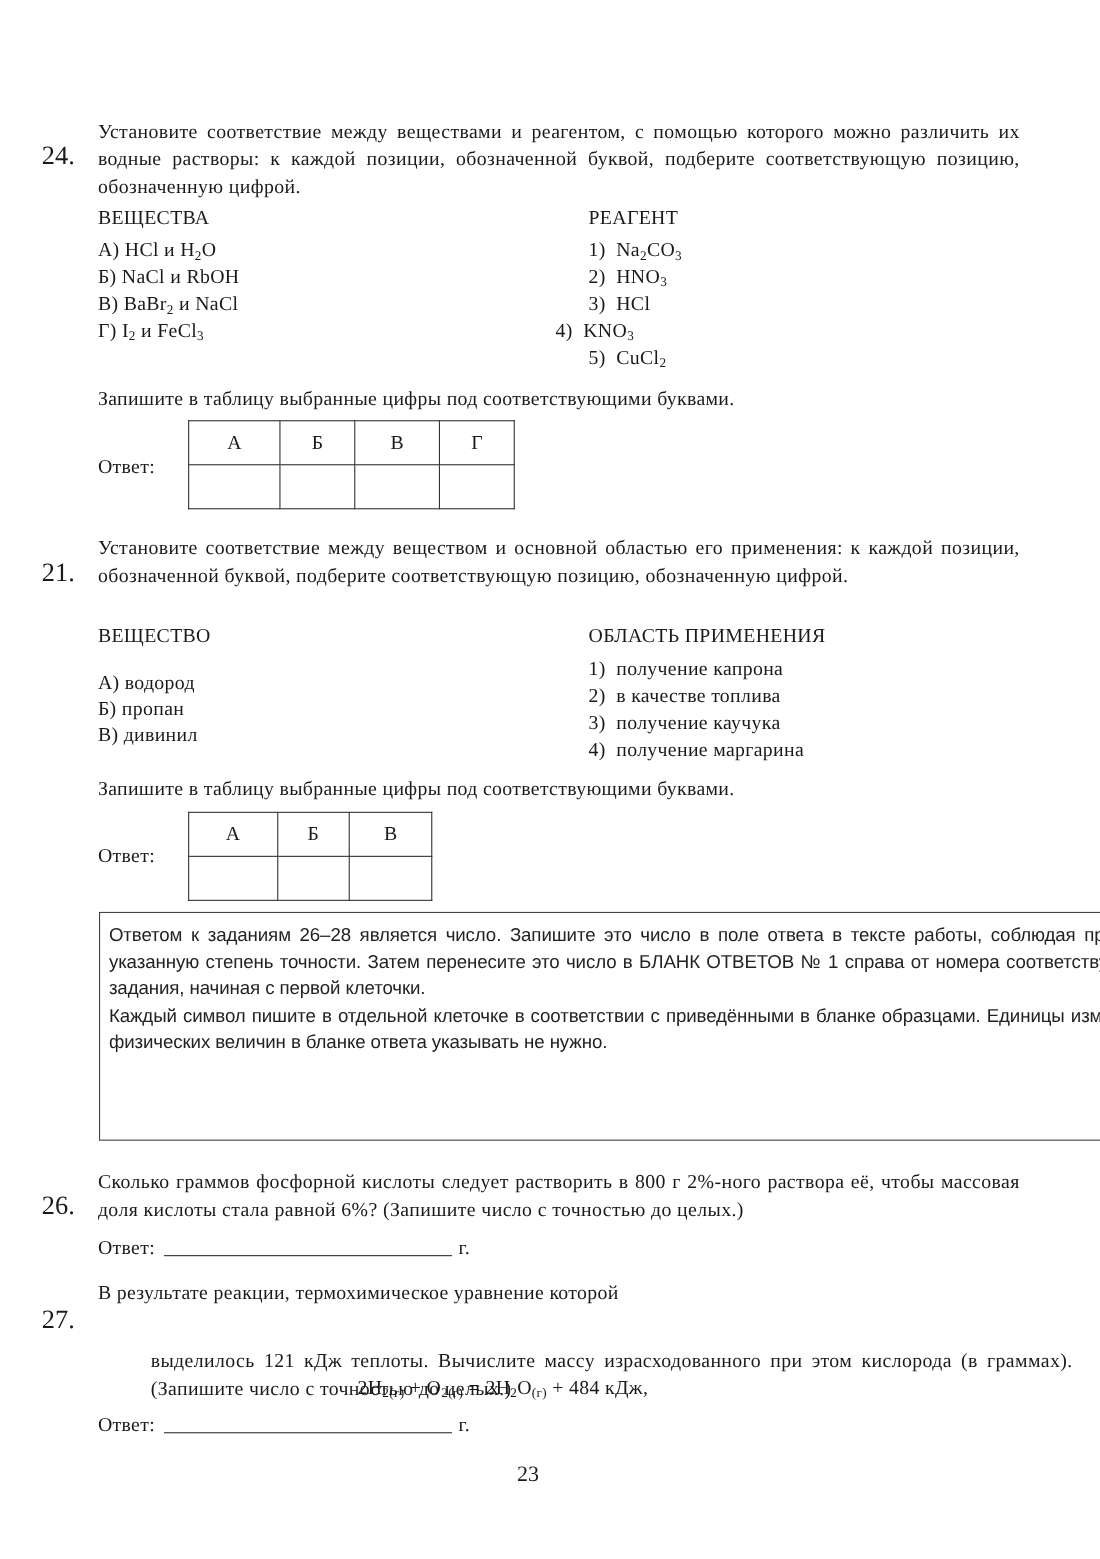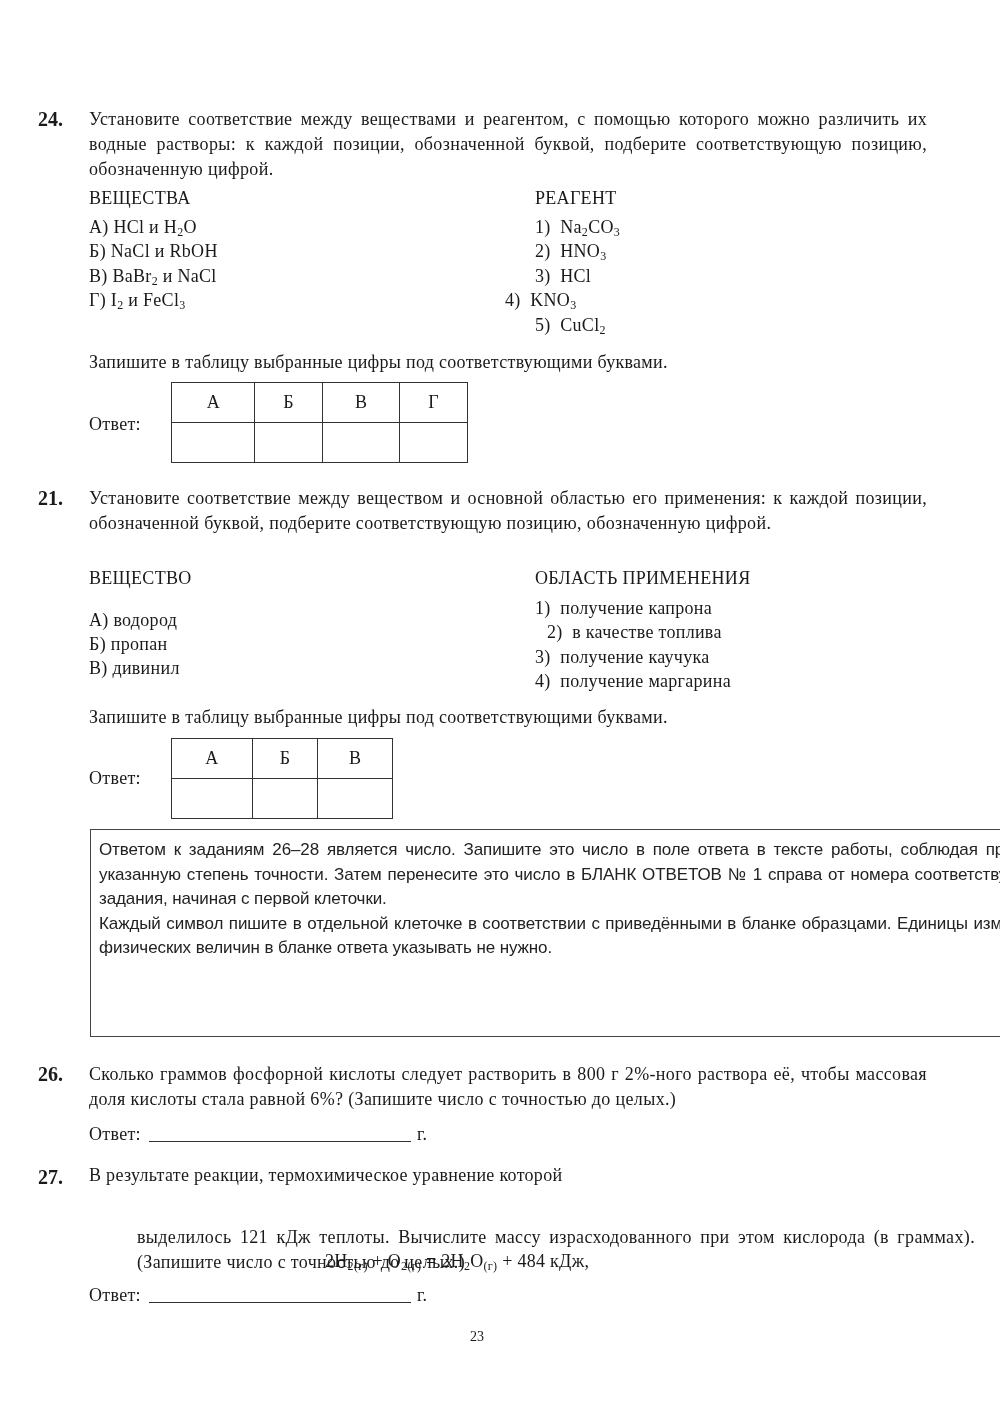--- a/index.html
+++ b/index.html
@@ -1,29 +1,29 @@
 <!DOCTYPE html>
 <html><head>
 <meta charset="utf-8">
 <style>
   * { margin: 0; padding: 0; box-sizing: border-box; }
   html, body { width: 1000px; height: 1417px; background: #ffffff; }
   body { position: relative; font-family: "DejaVu Serif", "Liberation Serif", serif; color: #1a1a1a; font-size: 16.5px; overflow: hidden; }
-  .qnum { position: absolute; left: 38px; font-weight: bold; font-family: "Liberation Serif", serif; font-size: 20px; }
+  .qnum { position: absolute; left: 38px; font-weight: normal; font-family: "Liberation Serif", serif; font-size: 24px; margin-top: 21px; }
   .para { position: absolute; left: 89px; width: 838px; line-height: 25px; text-align: justify; font-family: "Liberation Serif", serif; font-size: 18px; letter-spacing: 0.35px; }
   .line { position: absolute; font-family: "Liberation Serif", serif; font-size: 18px; white-space: nowrap; letter-spacing: 0.3px; }
   sub { font-size: 12px; vertical-align: -3px; line-height: 0; }
   table.ans { position: absolute; border-collapse: collapse; }
   table.ans td { border: 1.5px solid #333; text-align: center; font-family: "Liberation Serif", serif; font-size: 18px; }
   table.ans tr.h td { height: 40px; }
   table.ans tr.b td { height: 40px; }
   .infobox { position: absolute; left: 90px; top: 829px; width: 977px; height: 208px; border: 1.5px solid #444; padding: 8px 8px; font-family: "Liberation Sans", sans-serif; font-size: 17px; line-height: 24.5px; color: #222; }
   .infobox p { text-align: justify; letter-spacing: -0.1px; }
   .blank { display: inline-block; width: 262px; border-bottom: 1px solid #333; height: 18px; vertical-align: -2px; margin: 0 6px 0 8px; }
-  .pagenum { position: absolute; left: 470px; top: 1329px; font-family: "Liberation Serif", serif; font-size: 14px; }
+  .pagenum { position: absolute; left: 470px; top: 1329px; font-family: "Liberation Serif", serif; font-size: 20px; }
 </style>
 </head>
 <body>
 
 <div class="qnum" style="top:108px;">24.</div>
 <div class="para" style="top:107px;">Установите соответствие между веществами и реагентом, с помощью которого можно различить их водные растворы: к каждой позиции, обозначенной буквой, подберите соответствующую позицию, обозначенную цифрой.</div>
 
 <div class="line" style="left:89px; top:188px;text-align:right;">ВЕЩЕСТВА</div>
 <div class="line" style="left:535px; top:188px;">РЕАГЕНТ</div>
 
@@ -68,21 +68,21 @@
 <div class="line" style="left:535px; top:568px;">ОБЛАСТЬ ПРИМЕНЕНИЯ</div>
 
 <div>
   <div class="line" style="left:89px; top:610px;"><span>А)</span> <span>водород</span></div>
   <div class="line" style="left:89px; top:634px;"><span>Б)</span> <span>пропан</span></div>
   <div class="line" style="left:89px; top:658px;"><span>В)</span> <span>дивинил</span></div>
 </div>
 
 <div>
   <div class="line" style="left:535px; top:598px;"><span>1)</span>&nbsp; <span>получение капрона</span></div>
-  <div class="line" style="left:535px; top:622px;margin-left:12px;"><span>2)</span>&nbsp; <span>в качестве топлива</span></div>
+  <div class="line" style="left:535px; top:622px;"><span>2)</span>&nbsp; <span>в качестве топлива</span></div>
   <div class="line" style="left:535px; top:647px;"><span>3)</span>&nbsp; <span>получение каучука</span></div>
   <div class="line" style="left:535px; top:671px;"><span>4)</span>&nbsp; <span>получение маргарина</span></div>
 </div>
 
 <div class="line" style="left:89px; top:707px;">Запишите в таблицу выбранные цифры под соответствующими буквами.</div>
 <div class="line" style="left:89px; top:768px;">Ответ:</div>
 <table class="ans" style="left:171px; top:738px; width:222px;">
   <tbody>
       <tr class="h">
     <td>А</td>

